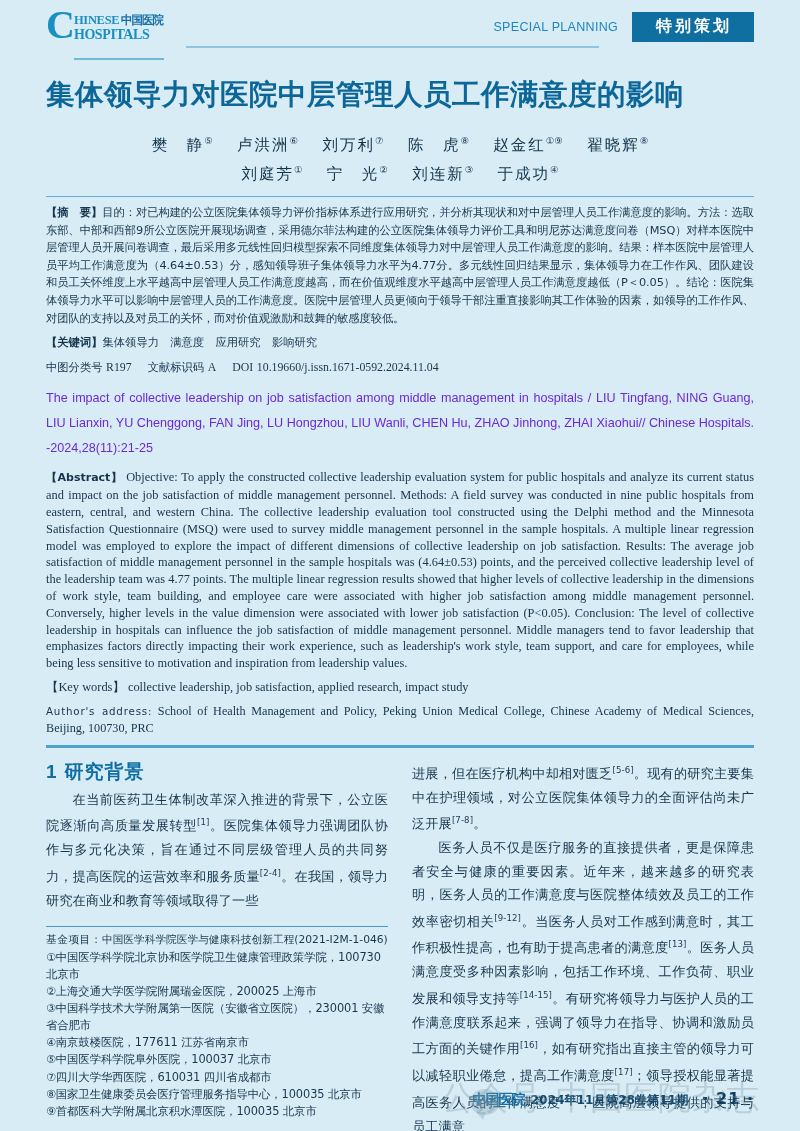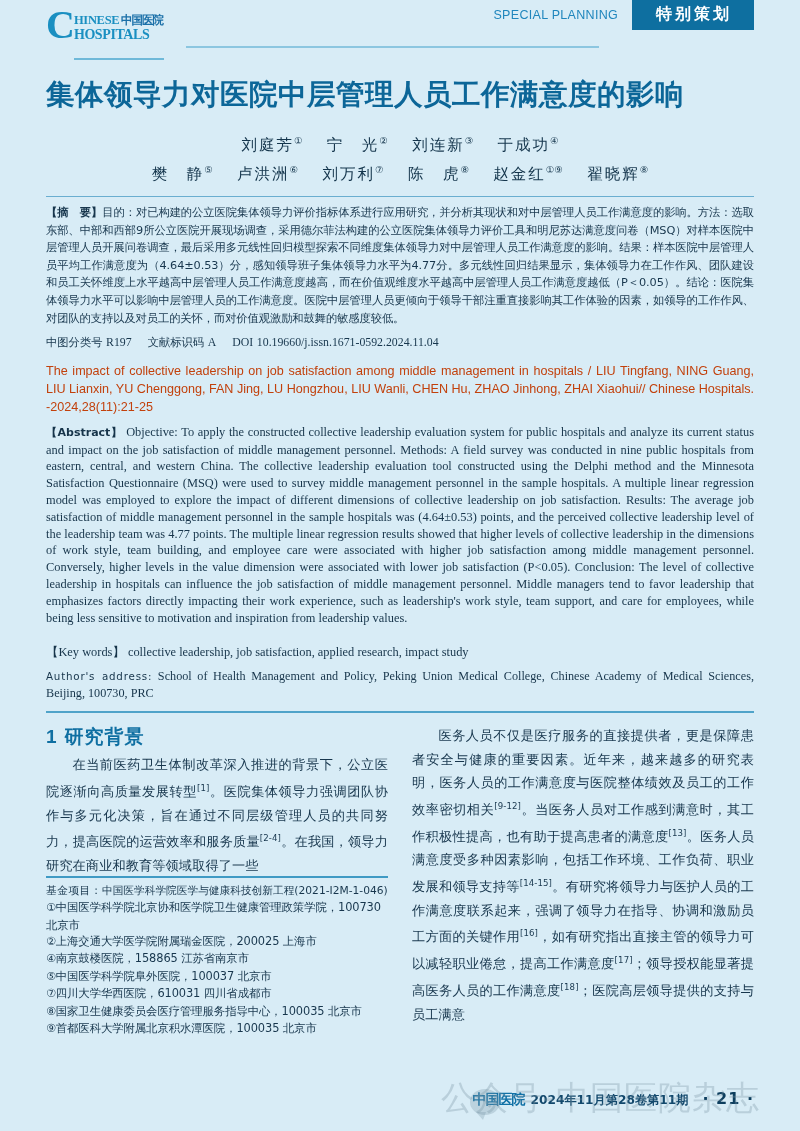--- a/index.html
+++ b/index.html
@@ -80,21 +80,21 @@
     color: #1a8fc1;
     letter-spacing: -0.4px;
     border-bottom: 2px solid #6fb9d9;
     padding-bottom: 16px;
     margin-top: 1px;
   }
 
   .masthead-right {
     display: flex;
     align-items: center;
-    margin-top: 0;
+    margin-top: 12px;
   }
   .special-planning-en {
     font-family: "Liberation Sans", sans-serif;
     font-size: 12.5px;
     color: #1f86bd;
     letter-spacing: 0.3px;
     margin-right: 14px;
     white-space: nowrap;
   }
   .special-planning-cn {
@@ -187,22 +187,22 @@
     margin-top: 7px;
     color: #17364d;
   }
   .clc-line .sp { display: inline-block; width: 16px; }
   .mono-ish { font-family: "Liberation Serif", serif; font-size: 11.8px; }
 
   
   .en-title {
     font-family: "Liberation Sans", sans-serif;
     font-size: 12.6px;
-    line-height: 18px;
-    color: #c2410c;
+    line-height: 25px;
+    color: #6d28d9;
     margin-top: 10px;
     text-align: justify;
   }
 
   
   .en-abs {
     font-family: "Liberation Serif", serif;
     font-size: 12.4px;
     line-height: 16.8px;
     text-align: justify;
@@ -211,21 +211,21 @@
   }
   .en-abs .tagb {
     font-family: "DejaVu Sans", sans-serif;
     font-weight: bold;
     font-size: 11px;
   }
   .en-kw {
     font-family: "Liberation Serif", serif;
     font-size: 12.4px;
     line-height: 16.8px;
-    margin-top: 18px;
+    margin-top: 7px;
     color: #16344a;
   }
   .en-addr {
     font-family: "Liberation Serif", serif;
     font-size: 12.2px;
     line-height: 16.8px;
     margin-top: 7px;
     text-align: justify;
     color: #16344a;
   }
@@ -266,21 +266,21 @@
   .indent { text-indent: 2em; }
   .ref {
     font-size: 8.6px;
     vertical-align: super;
   }
 
   
   .footnotes {
     position: absolute;
     left: 0;
-    top: 152px;
+    top: 167px;
     width: 342px;
   }
   .fn-rule {
     height: 1.6px;
     background: #3f9ac4;
     width: 100%;
     margin-bottom: 5px;
   }
   .fn-fund {
     font-family: "DejaVu Sans", sans-serif;
@@ -391,39 +391,40 @@
     <div class="masthead-right">
       <div class="special-planning-en">SPECIAL PLANNING</div>
       <div class="special-planning-cn">特别策划</div>
     </div>
   </div>
 
   <h1 class="article-title">集体领导力对医院中层管理人员工作满意度的影响</h1>
 
   <div class="authors">
     <div class="author-row">
-      <span class="author"><span class="nm">刘庭芳</span><span class="sup">①</span></span>
-      <span class="author"><span class="nm">宁　光</span><span class="sup">②</span></span>
-      <span class="author"><span class="nm">刘连新</span><span class="sup">③</span></span>
-      <span class="author"><span class="nm">于成功</span><span class="sup">④</span></span>
-    </div>
-    <div class="author-row">
       <span class="author"><span class="nm">樊　静</span><span class="sup">⑤</span></span>
       <span class="author"><span class="nm">卢洪洲</span><span class="sup">⑥</span></span>
       <span class="author"><span class="nm">刘万利</span><span class="sup">⑦</span></span>
       <span class="author"><span class="nm">陈　虎</span><span class="sup">⑧</span></span>
       <span class="author"><span class="nm">赵金红</span><span class="sup">①⑨</span></span>
       <span class="author"><span class="nm">翟晓辉</span><span class="sup">⑧</span></span>
     </div>
+    <div class="author-row">
+      <span class="author"><span class="nm">刘庭芳</span><span class="sup">①</span></span>
+      <span class="author"><span class="nm">宁　光</span><span class="sup">②</span></span>
+      <span class="author"><span class="nm">刘连新</span><span class="sup">③</span></span>
+      <span class="author"><span class="nm">于成功</span><span class="sup">④</span></span>
+    </div>
   </div>
 
   <div class="hr-thin"></div>
 
   <div class="cn-abs"><span class="tag">【摘　要】</span><span>目的：对已构建的公立医院集体领导力评价指标体系进行应用研究，并分析其现状和对中层管理人员工作满意度的影响。方法：选取东部、中部和西部9所公立医院开展现场调查，采用德尔菲法构建的公立医院集体领导力评价工具和明尼苏达满意度问卷（MSQ）对样本医院中层管理人员开展问卷调查，最后采用多元线性回归模型探索不同维度集体领导力对中层管理人员工作满意度的影响。结果：样本医院中层管理人员平均工作满意度为（4.64±0.53）分，感知领导班子集体领导力水平为4.77分。多元线性回归结果显示，集体领导力在工作作风、团队建设和员工关怀维度上水平越高中层管理人员工作满意度越高，而在价值观维度水平越高中层管理人员工作满意度越低（P＜0.05）。结论：医院集体领导力水平可以影响中层管理人员的工作满意度。医院中层管理人员更倾向于领导干部注重直接影响其工作体验的因素，如领导的工作作风、对团队的支持以及对员工的关怀，而对价值观激励和鼓舞的敏感度较低。</span></div>
 
+  <div class="kw-line"><span class="tag">【关键词】</span><span>集体领导力　满意度　应用研究　影响研究</span></div>
 
   <div class="clc-line"><span>中图分类号</span>&nbsp;<span class="mono-ish">R197</span><span class="sp"></span><span>文献标识码</span>&nbsp;<span class="mono-ish">A</span><span class="sp"></span><span class="mono-ish">DOI</span>&nbsp;<span class="mono-ish">10.19660/j.issn.1671-0592.2024.11.04</span></div>
 
   <div class="en-title">The impact of collective leadership on job satisfaction among middle management in hospitals / LIU Tingfang, NING Guang, LIU Lianxin, YU Chenggong, FAN Jing, LU Hongzhou, LIU Wanli, CHEN Hu, ZHAO Jinhong, ZHAI Xiaohui// Chinese Hospitals. -2024,28(11):21-25</div>
 
   <div class="en-abs"><span class="tagb">【Abstract】</span> <span>Objective: To apply the constructed collective leadership evaluation system for public hospitals and analyze its current status and impact on the job satisfaction of middle management personnel. Methods: A field survey was conducted in nine public hospitals from eastern, central, and western China. The collective leadership evaluation tool constructed using the Delphi method and the Minnesota Satisfaction Questionnaire (MSQ) were used to survey middle management personnel in the sample hospitals. A multiple linear regression model was employed to explore the impact of different dimensions of collective leadership on job satisfaction. Results: The average job satisfaction of middle management personnel in the sample hospitals was (4.64±0.53) points, and the perceived collective leadership level of the leadership team was 4.77 points. The multiple linear regression results showed that higher levels of collective leadership in the dimensions of work style, team building, and employee care were associated with higher job satisfaction among middle management personnel. Conversely, higher levels in the value dimension were associated with lower job satisfaction (P&lt;0.05). Conclusion: The level of collective leadership in hospitals can influence the job satisfaction of middle management personnel. Middle managers tend to favor leadership that emphasizes factors directly impacting their work experience, such as leadership's work style, team support, and care for employees, while being less sensitive to motivation and inspiration from leadership values.</span></div>
 
   <div class="en-kw"><span class="tagb">【Key words】</span> <span>collective leadership, job satisfaction, applied research, impact study</span></div>
 
   <div class="en-addr"><span class="sc">Author's address:</span> <span>School of Health Management and Policy, Peking Union Medical College, Chinese Academy of Medical Sciences, Beijing, 100730, PRC</span></div>
@@ -436,30 +437,32 @@
       <div class="sec-head"><span class="num">1</span><span>研究背景</span></div>
 
       <div class="body-p indent"><span>在当前医药卫生体制改革深入推进的背景下，公立医院逐渐向高质量发展转型</span><span class="ref">[1]</span><span>。医院集体领导力强调团队协作与多元化决策，旨在通过不同层级管理人员的共同努力，提高医院的运营效率和服务质量</span><span class="ref">[2-4]</span><span>。在我国，领导力研究在商业和教育等领域取得了一些</span></div>
 
       <div class="footnotes">
         <div class="fn-rule"></div>
         <div class="fn-fund"><span class="lbl">基金项目：</span><span>中国医学科学院医学与健康科技创新工程(2021-I2M-1-046)</span></div>
         <div class="fn-list">
           <div><span class="fn-num">①</span><span>中国医学科学院北京协和医学院卫生健康管理政策学院，100730 北京市</span></div>
           <div><span class="fn-num">②</span><span>上海交通大学医学院附属瑞金医院，200025 上海市</span></div>
-          <div><span class="fn-num">④</span><span>南京鼓楼医院，158865 江苏省南京市</span></div>
+          <div><span class="fn-num">③</span><span>中国科学技术大学附属第一医院（安徽省立医院），230001 安徽省合肥市</span></div>
+          <div><span class="fn-num">④</span><span>南京鼓楼医院，177611 江苏省南京市</span></div>
           <div><span class="fn-num">⑤</span><span>中国医学科学院阜外医院，100037 北京市</span></div>
           <div><span class="fn-num">⑦</span><span>四川大学华西医院，610031 四川省成都市</span></div>
           <div><span class="fn-num">⑧</span><span>国家卫生健康委员会医疗管理服务指导中心，100035 北京市</span></div>
           <div><span class="fn-num">⑨</span><span>首都医科大学附属北京积水潭医院，100035 北京市</span></div>
         </div>
       </div>
     </div>
 
     <div class="col">
+      <div class="body-p"><span>进展，但在医疗机构中却相对匮乏</span><span class="ref">[5-6]</span><span>。现有的研究主要集中在护理领域，对公立医院集体领导力的全面评估尚未广泛开展</span><span class="ref">[7-8]</span><span>。</span></div>
 
       <div class="body-p indent"><span>医务人员不仅是医疗服务的直接提供者，更是保障患者安全与健康的重要因素。近年来，越来越多的研究表明，医务人员的工作满意度与医院整体绩效及员工的工作效率密切相关</span><span class="ref">[9-12]</span><span>。当医务人员对工作感到满意时，其工作积极性提高，也有助于提高患者的满意度</span><span class="ref">[13]</span><span>。医务人员满意度受多种因素影响，包括工作环境、工作负荷、职业发展和领导支持等</span><span class="ref">[14-15]</span><span>。有研究将领导力与医护人员的工作满意度联系起来，强调了领导力在指导、协调和激励员工方面的关键作用</span><span class="ref">[16]</span><span>，如有研究指出直接主管的领导力可以减轻职业倦怠，提高工作满意度</span><span class="ref">[17]</span><span>；领导授权能显著提高医务人员的工作满意度</span><span class="ref">[18]</span><span>；医院高层领导提供的支持与员工满意</span></div>
     </div>
   </div>
 
   <div class="footer">
     <div class="footer-line">
       <span class="footer-logo">中国医院</span>
       <span class="footer-issue">2024年11月第28卷第11期</span>
       <span class="footer-page">· 21 ·</span>

